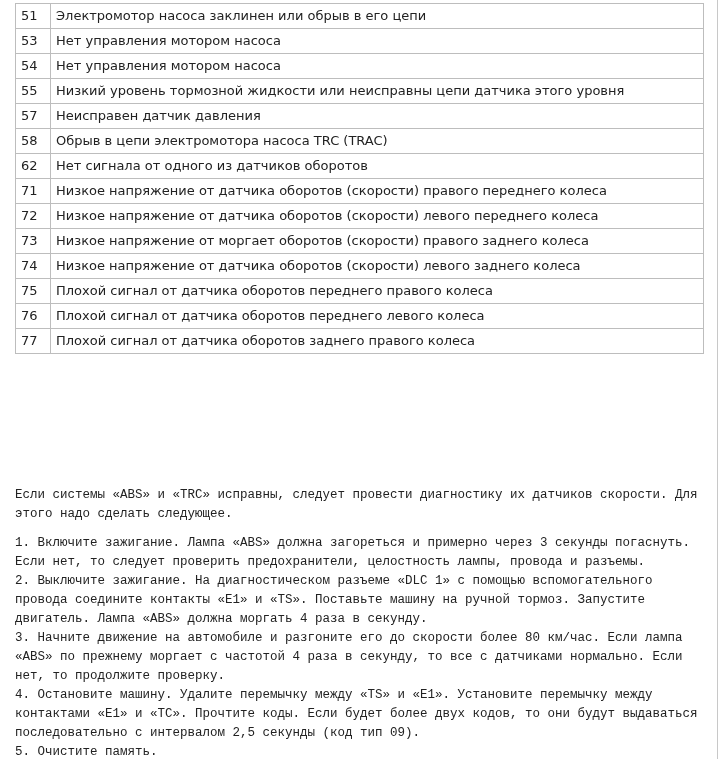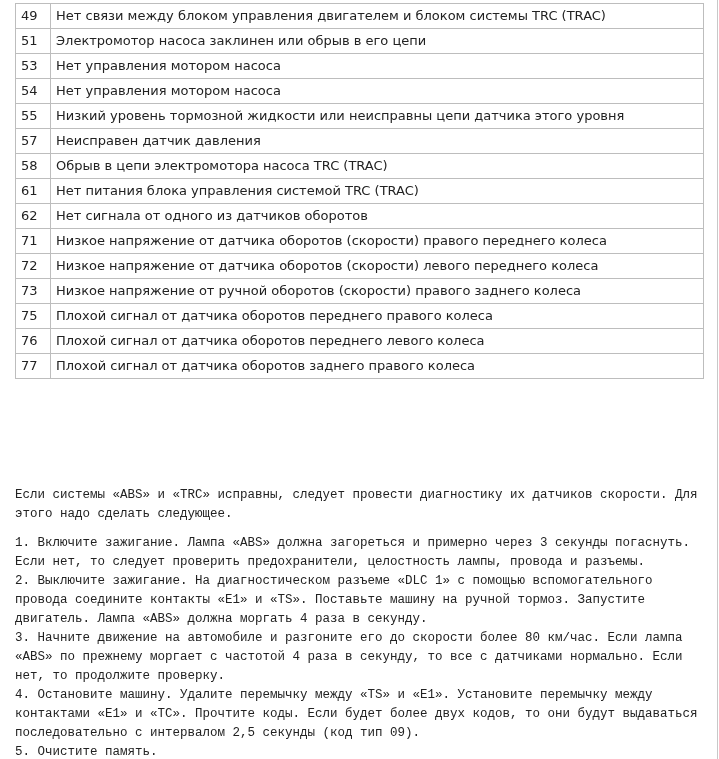--- a/index.html
+++ b/index.html
@@ -29,24 +29,20 @@
     .steps div { margin: 0; }
   </style>
 </head>
 <body>
 
 <div class="page-edge"></div>
 
 <table class="codes">
   <tbody id="codes-body">
       <tr>
-        <td class="code">49</td>
-        <td>Нет связи между блоком управления двигателем и блоком системы TRC (TRAC)</td>
-      </tr>
-      <tr>
         <td class="code">51</td>
         <td>Электромотор насоса заклинен или обрыв в его цепи</td>
       </tr>
       <tr>
         <td class="code">53</td>
         <td>Нет управления мотором насоса</td>
       </tr>
       <tr>
         <td class="code">54</td>
         <td>Нет управления мотором насоса</td>
@@ -57,38 +53,38 @@
       </tr>
       <tr>
         <td class="code">57</td>
         <td>Неисправен датчик давления</td>
       </tr>
       <tr>
         <td class="code">58</td>
         <td>Обрыв в цепи электромотора насоса TRC (TRAC)</td>
       </tr>
       <tr>
-        <td class="code">61</td>
-        <td>Нет питания блока управления системой TRC (TRAC)</td>
-      </tr>
-      <tr>
         <td class="code">62</td>
         <td>Нет сигнала от одного из датчиков оборотов</td>
       </tr>
       <tr>
         <td class="code">71</td>
         <td>Низкое напряжение от датчика оборотов (скорости) правого переднего колеса</td>
       </tr>
       <tr>
         <td class="code">72</td>
         <td>Низкое напряжение от датчика оборотов (скорости) левого переднего колеса</td>
       </tr>
       <tr>
         <td class="code">73</td>
-        <td>Низкое напряжение от ручной оборотов (скорости) правого заднего колеса</td>
+        <td>Низкое напряжение от моргает оборотов (скорости) правого заднего колеса</td>
+      </tr>
+      <tr>
+        <td class="code">74</td>
+        <td>Низкое напряжение от датчика оборотов (скорости) левого заднего колеса</td>
       </tr>
       <tr>
         <td class="code">75</td>
         <td>Плохой сигнал от датчика оборотов переднего правого колеса</td>
       </tr>
       <tr>
         <td class="code">76</td>
         <td>Плохой сигнал от датчика оборотов переднего левого колеса</td>
       </tr>
       <tr>

